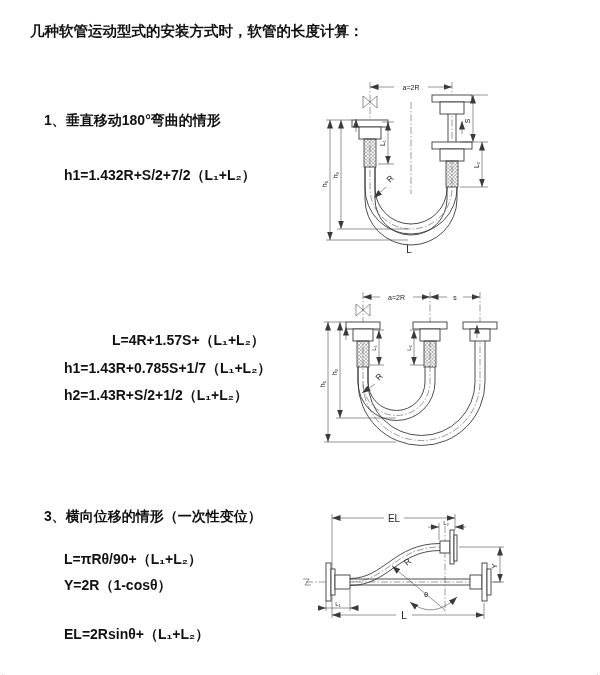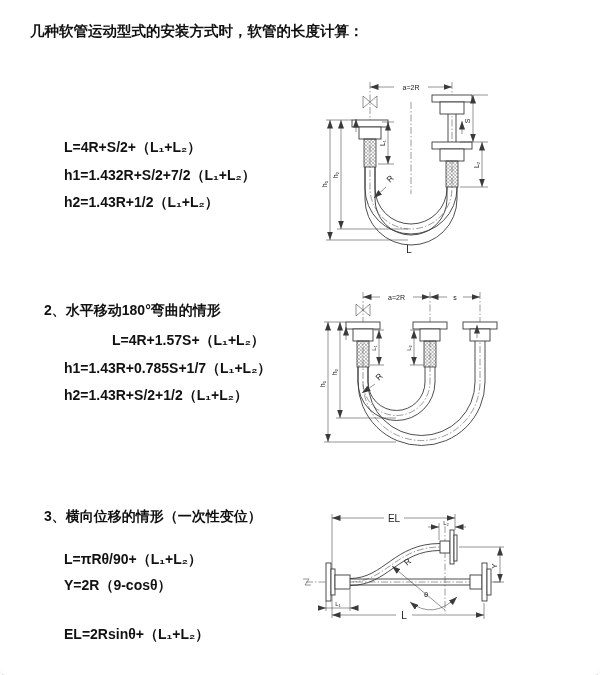--- a/index.html
+++ b/index.html
@@ -18,23 +18,22 @@
   .dim{stroke:#3a3a3a;stroke-width:0.55;fill:none;}
   .cl{stroke:#4a4a4a;stroke-width:0.55;fill:none;stroke-dasharray:7 2 1.5 2;}
 </style>
 </head>
 <body>
 
 <div class="page">
 
   <h1 class="title">几种软管运动型式的安装方式时，软管的长度计算：</h1>
 
-  <div class="formula" style="top:139px;">L=4R+S/2+（L₁+L₂）</div>
+  <h2 class="sec-heading" style="left:44px;top:112px;">1、垂直移动180°弯曲的情形</h2>
   <div class="formula" style="top:167px;">h1=1.432R+S/2+7/2（L₁+L₂）</div>
-  <div class="formula" style="top:194px;">h2=1.43R+1/2（L₁+L₂）</div>
 
   <svg class="diagram" style="left:310px;top:72px;" width="280" height="185" viewBox="0 0 280 185">
     <defs>
       <marker id="arr" markerWidth="9" markerHeight="6" refX="8.5" refY="3" orient="auto-start-reverse" markerUnits="userSpaceOnUse">
         <path d="M0,0 L8.5,3 L0,6 Z" fill="#3a3a3a"></path>
       </marker>
       <pattern id="hatch" width="3.5" height="3.5" patternUnits="userSpaceOnUse">
         <path d="M0,3.5 L3.5,0 M0,0 L3.5,3.5" stroke="#666" stroke-width="0.45"></path>
       </pattern>
     </defs>
@@ -114,21 +113,20 @@
     </g>
 
     <g>
       <line class="dim" x1="76" y1="115" x2="64" y2="126" marker-end="url(#arr)"></line>
       <text x="80" y="111" font-size="8.5" transform="rotate(-45 80 111)">R</text>
     </g>
 
     <text x="99" y="181" font-size="10" text-anchor="middle" font-weight="700">L</text>
   </svg>
 
-  <h2 class="sec-heading" style="left:44px;top:302px;">2、水平移动180°弯曲的情形</h2>
   <div class="formula" style="top:332px;padding-left:48px;">L=4R+1.57S+（L₁+L₂）</div>
   <div class="formula" style="top:360px;">h1=1.43R+0.785S+1/7（L₁+L₂）</div>
   <div class="formula" style="top:387px;">h2=1.43R+S/2+1/2（L₁+L₂）</div>
 
   <svg class="diagram" style="left:310px;top:282px;" width="280" height="175" viewBox="0 0 280 175">
 
     <g>
       <line class="cl" x1="53" y1="10" x2="53" y2="40"></line>
       <line class="cl" x1="120" y1="10" x2="120" y2="40"></line>
       <line class="cl" x1="170" y1="10" x2="170" y2="40"></line>
@@ -204,21 +202,21 @@
     </g>
 
     <g>
       <line class="dim" x1="65" y1="102" x2="52" y2="111" marker-end="url(#arr)"></line>
       <text x="69" y="99" font-size="8.5" transform="rotate(-45 69 99)">R</text>
     </g>
   </svg>
 
   <h2 class="sec-heading" style="left:44px;top:508px;">3、横向位移的情形（一次性变位）</h2>
   <div class="formula" style="top:551px;">L=πRθ/90+（L₁+L₂）</div>
-  <div class="formula" style="top:577px;">Y=2R（9-cosθ）</div>
+  <div class="formula" style="top:577px;">Y=2R（1-cosθ）</div>
   <div class="formula" style="top:626px;">EL=2Rsinθ+（L₁+L₂）</div>
 
   <svg class="diagram" style="left:298px;top:502px;" width="300" height="140" viewBox="0 0 300 140">
 
     <g>
       <line class="cl" x1="8" y1="80" x2="204" y2="80"></line>
       <path class="cl" d="M52,80 C88,80 98,45 142,45"></path>
       <line class="cl" x1="147" y1="24" x2="147" y2="112"></line>
       <path class="dim" d="M5,77 L11,77 L7,83 L13,83"></path>
     </g>

